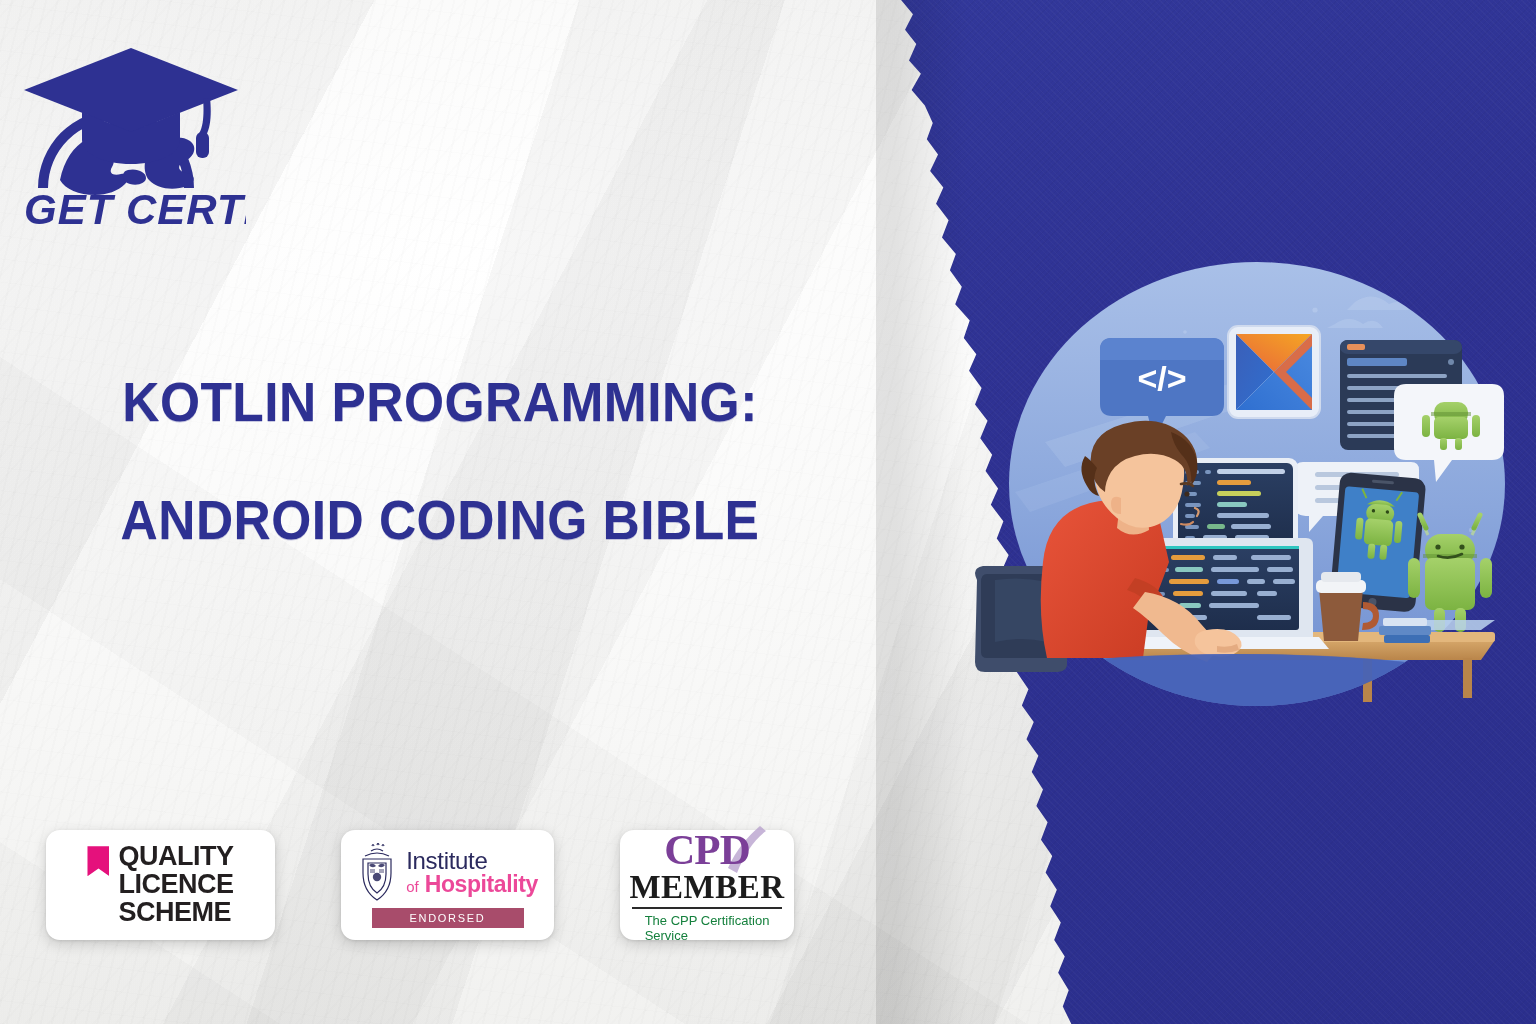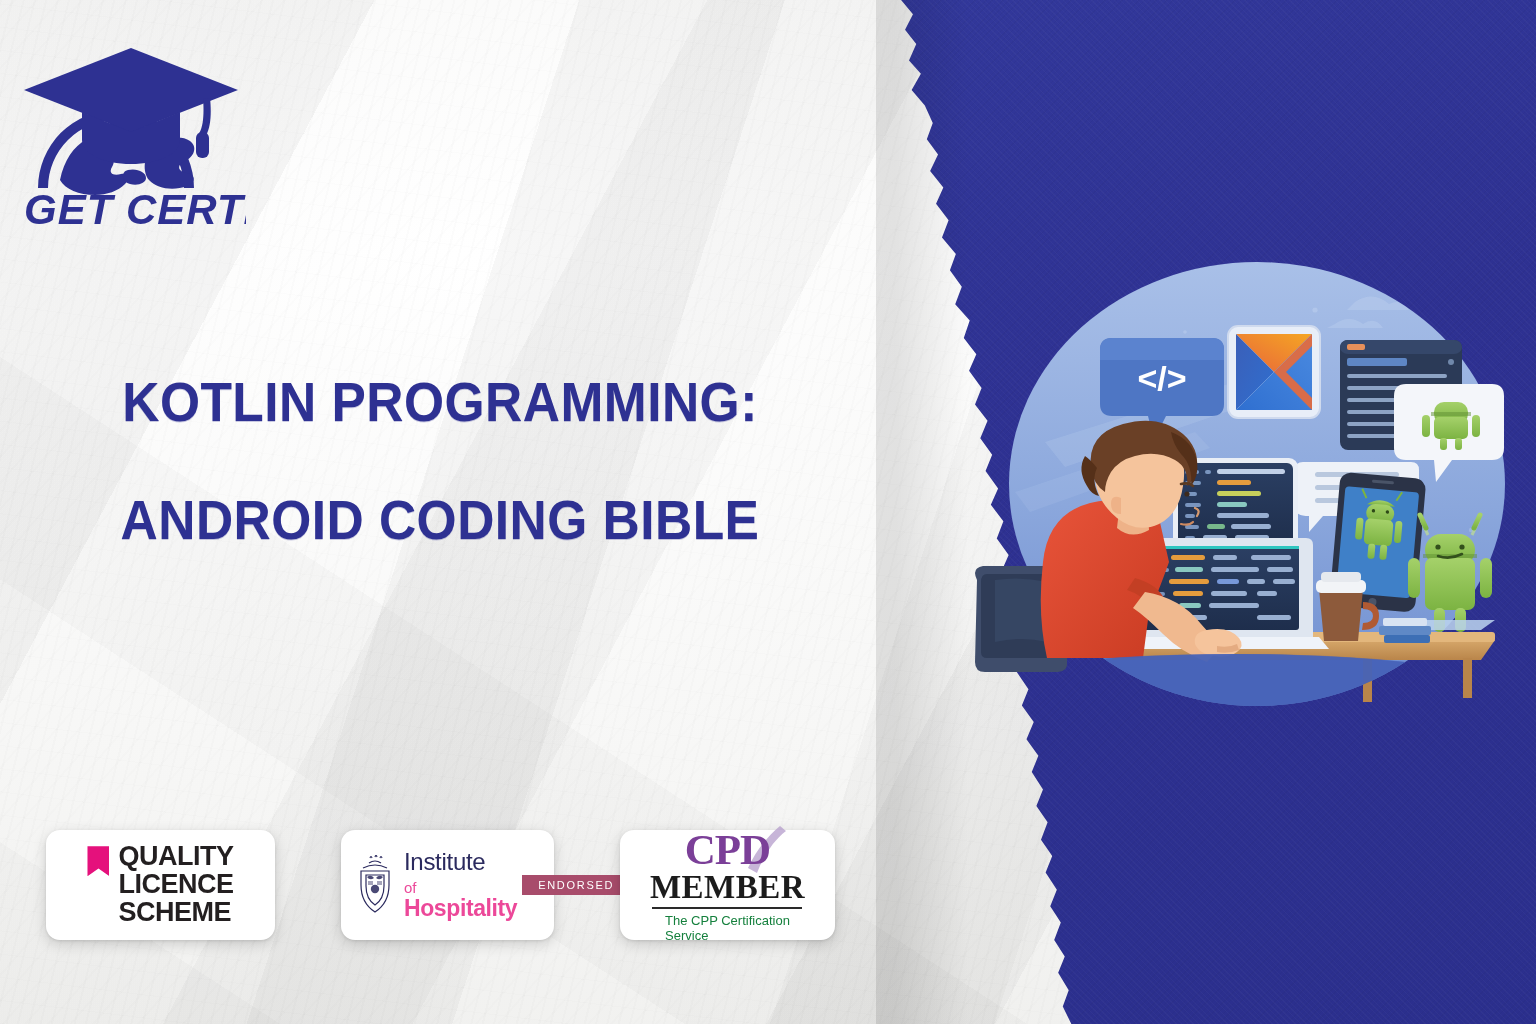--- a/index.html
+++ b/index.html
@@ -79,29 +79,29 @@
 
   
   .badges{ position:absolute; left:46px; bottom:84px; display:flex; gap:66px; align-items:flex-start; }
   .badge{
     background:#fff; border-radius:14px;
     box-shadow:0 4px 14px rgba(0,0,0,.16), 0 1px 3px rgba(0,0,0,.10);
     display:flex; align-items:center; justify-content:center;
   }
   .badge.qls{ width:229px; height:110px; padding:12px 14px; }
   .badge.ioh{ width:213px; height:110px; padding:12px 14px; }
-  .badge.cpd{ width:215px; height:110px; padding:8px 14px; }
+  .badge.cpd{ width:174px; height:110px; padding:8px 14px; }
 
   
   .qls-inner{ display:flex; align-items:flex-start; gap:9px; }
   .ribbon{ width:22px; height:30px; background:#e5117c; clip-path:polygon(0 0,100% 0,100% 100%,50% 74%,0 100%); margin-top:3px; flex:none; }
   .qls-text{ font-weight:bold; font-size:27px; line-height:1.03; color:#231f20; letter-spacing:-.5px; }
 
   
-  .ioh-inner{ display:flex; flex-direction:row; align-items:center; gap:5px; width:100%; }
+  .ioh-inner{ display:flex; flex-direction:column; align-items:center; gap:5px; width:100%; }
   .ioh-row{ display:flex; align-items:center; gap:9px; }
   .crest{ width:40px; height:60px; flex:none; }
   .ioh-words{ display:flex; flex-direction:column; line-height:1.0; }
   .ioh-w1{ font-size:24px; color:#2b2a5e; font-weight:normal; letter-spacing:-.3px;}
   .ioh-w2{ font-size:23px; color:#ec4899; font-weight:bold; letter-spacing:-.4px; }
   .ioh-w2 small{ font-size:15px; font-weight:normal; letter-spacing:0; }
   .endorsed{
     background:#a84c6b; color:#fff; font-size:11px; letter-spacing:1.7px;
     padding:4px 16px; width:152px; text-align:center; font-weight:normal;
   }

